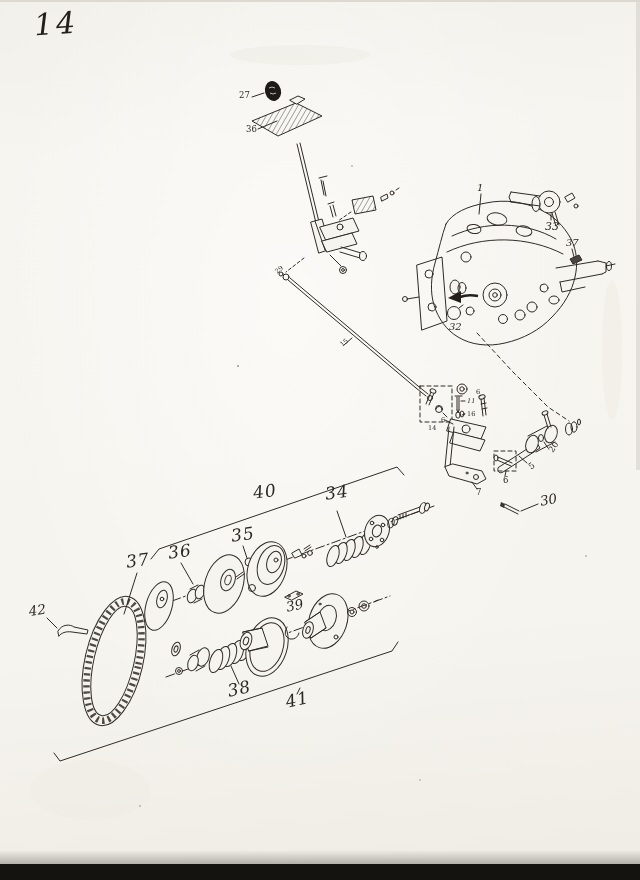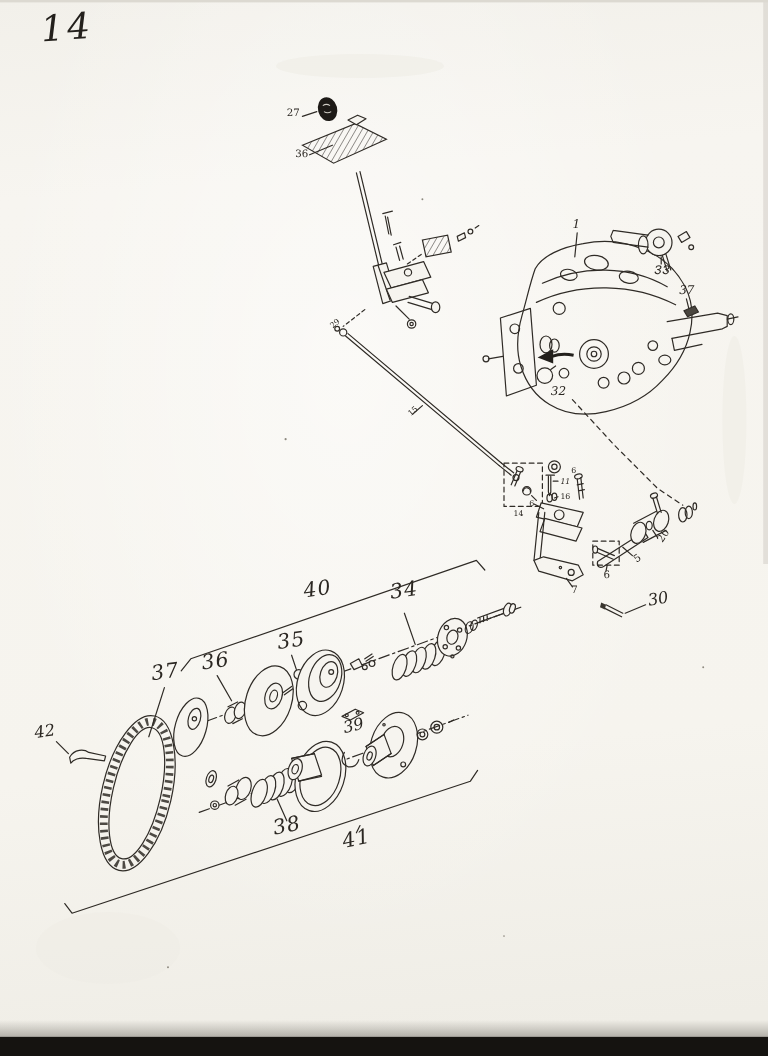--- a/index.html
+++ b/index.html
@@ -320,23 +320,23 @@
     <circle class="ink" cx="364" cy="606" r="5"></circle>
         <circle class="ink" cx="364" cy="606" r="2.3"></circle>
     <path class="ink" d="M374,602 L378,600"></path>
   </g>
 </svg>
 
 <div id="labels-layer">
       <span class="plabel sm" style="left: 239px; top: 91px; transform: rotate(0deg);">27</span>
       <span class="plabel sm" style="left: 246px; top: 125px; transform: rotate(0deg);">36</span>
       <span class="plabel md-i" style="left: 477px; top: 183px; transform: rotate(0deg);">1</span>
-      <span class="plabel md" style="left: 545px; top: 221px; transform: rotate(0deg); font-family: Liberation Mono, monospace;">33</span>
+      <span class="plabel md" style="left: 545px; top: 221px; transform: rotate(0deg);">33</span>
       <span class="plabel md-i" style="left: 566px; top: 238px; transform: rotate(0deg);">37</span>
-      <span class="plabel md-i" style="left: 459px; top: 322px; transform: rotate(0deg);">32</span>
+      <span class="plabel md-i" style="left: 449px; top: 322px; transform: rotate(0deg);">32</span>
       <span class="plabel xs" style="left: 274px; top: 270px; transform: rotate(-40deg);">29</span>
       <span class="plabel xs" style="left: 339px; top: 343px; transform: rotate(-40deg);">15</span>
       <span class="plabel xs" style="left: 467px; top: 398px; transform: rotate(0deg); font-style: italic;">11</span>
       <span class="plabel xs" style="left: 467px; top: 411px; transform: rotate(0deg);">16</span>
       <span class="plabel xs" style="left: 441px; top: 417px; transform: rotate(0deg);">6</span>
       <span class="plabel xs" style="left: 428px; top: 425px; transform: rotate(0deg);">14</span>
       <span class="plabel xs" style="left: 476px; top: 389px; transform: rotate(0deg);">6</span>
       <span class="plabel sm" style="left: 527px; top: 464px; transform: rotate(-35deg);">5</span>
       <span class="plabel sm" style="left: 503px; top: 476px; transform: rotate(0deg);">6</span>
       <span class="plabel sm" style="left: 476px; top: 488px; transform: rotate(0deg);">7</span>

